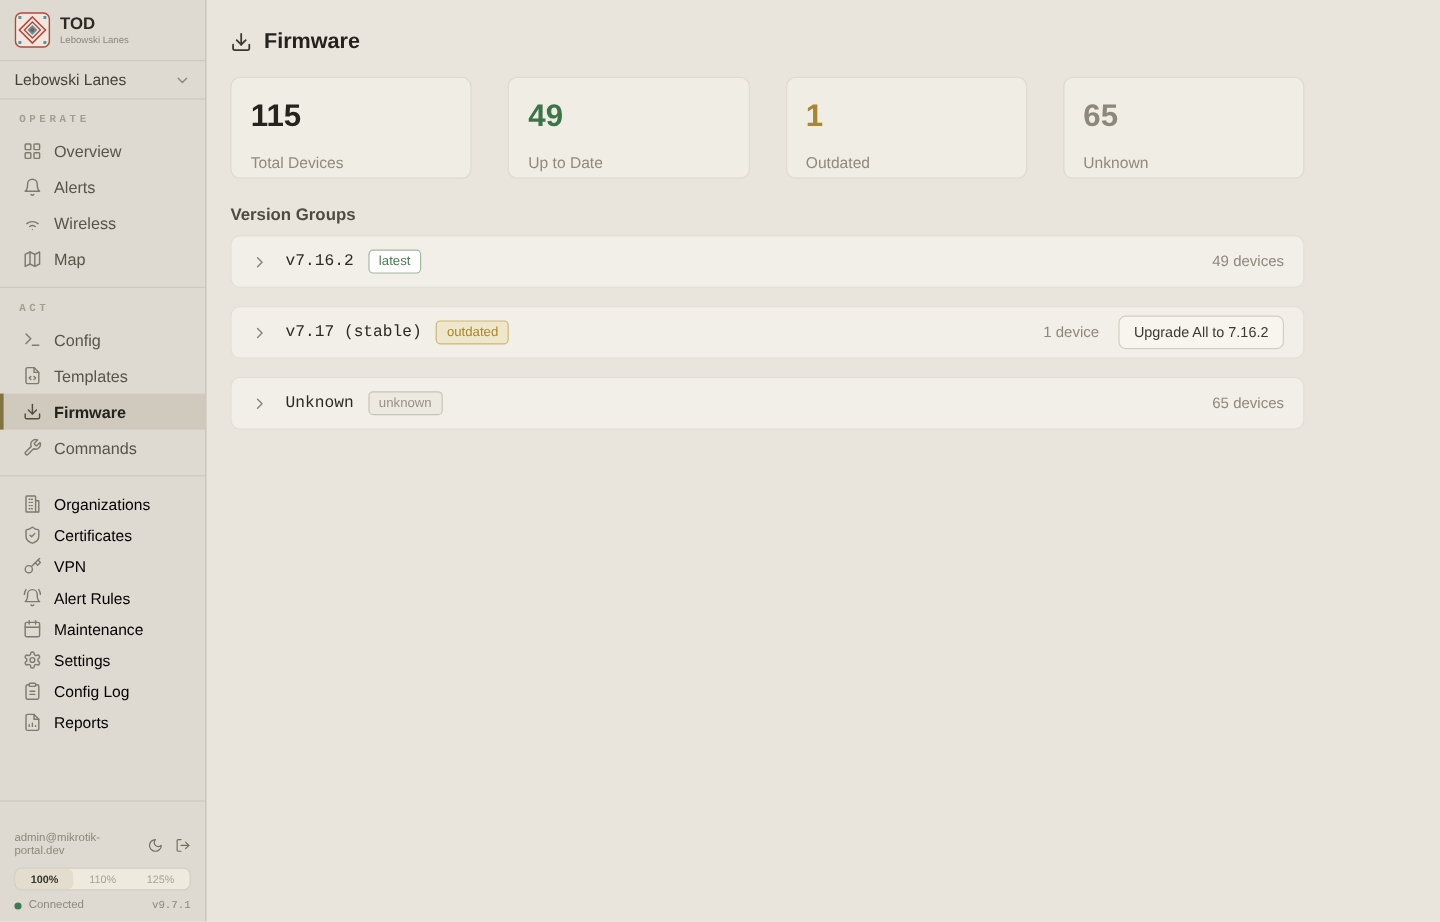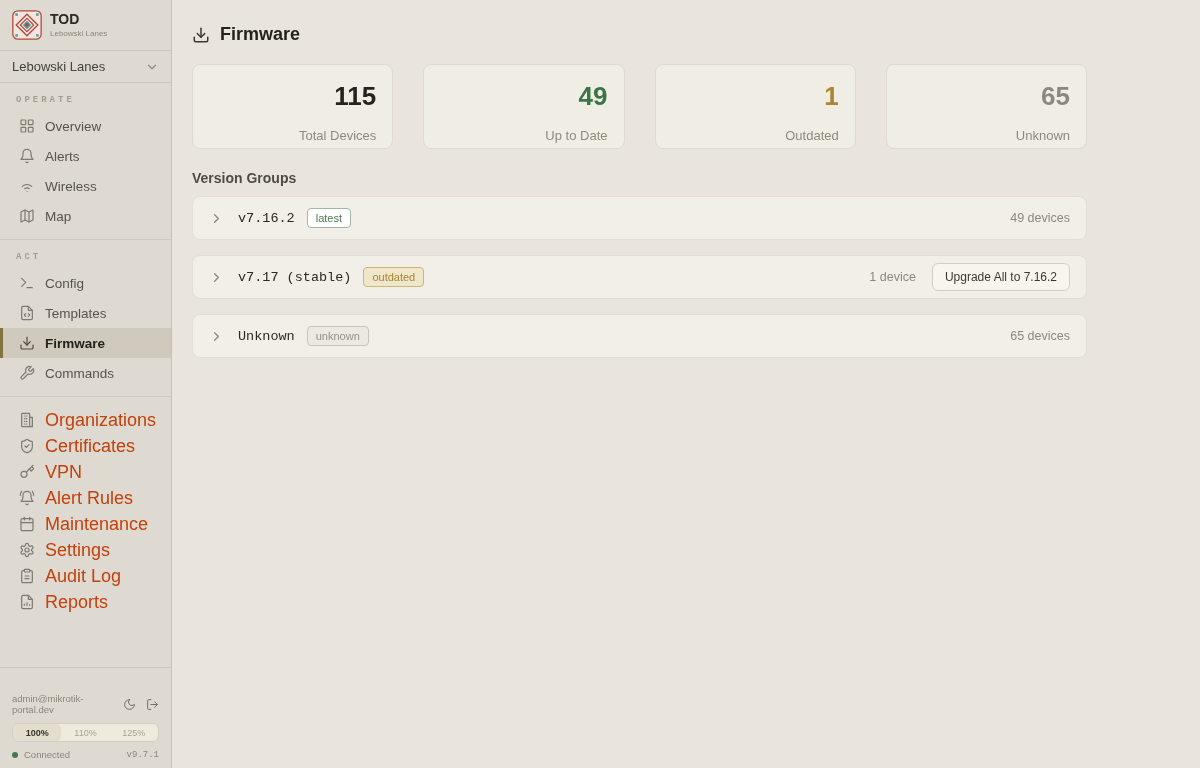--- a/index.html
+++ b/index.html
@@ -39,21 +39,21 @@
     display: flex; align-items: center; gap: 10px;
     height: 30px; padding: 0 10px 0 16px;
     font-size: 13.5px; color: #57544b; cursor: pointer;
     border-left: 3px solid transparent;
   }
   .nav-item .nav-icon { display: flex; color: #7d7a6e; }
   .nav-item.active {
     background: #cfcabd; border-left-color: #82743e; color: #23221c; font-weight: 600;
   }
   .nav-item.active .nav-icon { color: #4e4b41; }
-  .nav-group-2 .nav-item { height: 26px; font-size: 18px; color: #c2410c; }
+  .nav-group-2 .nav-item { height: 26px; font-size: 13px; color: #000000; }
   .divider { border-top: 1px solid #cdc9be; margin: 8px 0 0 0; }
   .sidebar-footer {
     margin-top: auto; border-top: 1px solid #ccc8be;
     padding: 25px 12px 8px 12px;
   }
   .user-row {
     display: flex; align-items: center; justify-content: space-between;
     font-size: 9.5px; color: #8b877b;
   }
   .user-icons { display: flex; gap: 10px; color: #6f6c61; }
@@ -71,21 +71,21 @@
   .status-row {
     display: flex; align-items: center; font-size: 9.5px; color: #8b877b;
   }
   .status-dot { width: 6px; height: 6px; border-radius: 50%; background: #3f7a4e; margin-right: 6px; }
   .status-version { margin-left: auto; font-family: "Liberation Mono", monospace; font-size: 9px; }
   
   .main { flex: 1; padding: 24px 113px 0 20px; }
   .page-header { display: flex; align-items: center; gap: 10px; margin-bottom: 19px; }
   .page-header .hdr-icon { display: flex; color: #3a382f; }
   .page-title { font-size: 18px; font-weight: 700; color: #23221c; }
-  .stats-grid { display: grid; grid-template-columns: repeat(4, 1fr); gap: 30px; width: 895px; text-align: right; }
+  .stats-grid { display: grid; grid-template-columns: repeat(4, 1fr); gap: 30px; width: 895px; }
   .stat-card {
     background: #f0ede5; border: 1px solid #dedacf; border-radius: 8px;
     padding: 17px 16px; height: 85px;
   }
   .stat-value { font-size: 26px; font-weight: 700; line-height: 1.1; }
   .stat-card:nth-child(1) .stat-value { color: #24231d; }
   .stat-card:nth-child(2) .stat-value { color: #3a7447; }
   .stat-card:nth-child(3) .stat-value { color: #a9862f; }
   .stat-card:nth-child(4) .stat-value { color: #8c887d; }
   .stat-label { font-size: 13px; color: #8e8a7e; margin-top: 17px; }
@@ -300,21 +300,21 @@
       <span class="nav-label">Settings</span>
     </div>
     <div class="nav-item">
       <span class="nav-icon">
         <svg width="16" height="16" viewBox="0 0 24 24" fill="none" stroke="currentColor" stroke-width="1.8" stroke-linecap="round" stroke-linejoin="round">
             <rect x="8" y="2" width="8" height="4" rx="1"></rect>
             <path d="M16 4h2a2 2 0 0 1 2 2v14a2 2 0 0 1-2 2H6a2 2 0 0 1-2-2V6a2 2 0 0 1 2-2h2"></path>
             <path d="M9 12h6M9 16h6"></path>
           </svg>
       </span>
-      <span class="nav-label">Audit Log</span>
+      <span class="nav-label">Config Log</span>
     </div>
     <div class="nav-item">
       <span class="nav-icon">
         <svg width="16" height="16" viewBox="0 0 24 24" fill="none" stroke="currentColor" stroke-width="1.8" stroke-linecap="round" stroke-linejoin="round">
             <path d="M14 2H6a2 2 0 0 0-2 2v16a2 2 0 0 0 2 2h12a2 2 0 0 0 2-2V8z"></path>
             <polyline points="14 2 14 8 20 8"></polyline>
             <path d="M8 17v-2M12 17v-4M16 17v-1"></path>
           </svg>
       </span>
       <span class="nav-label">Reports</span>

